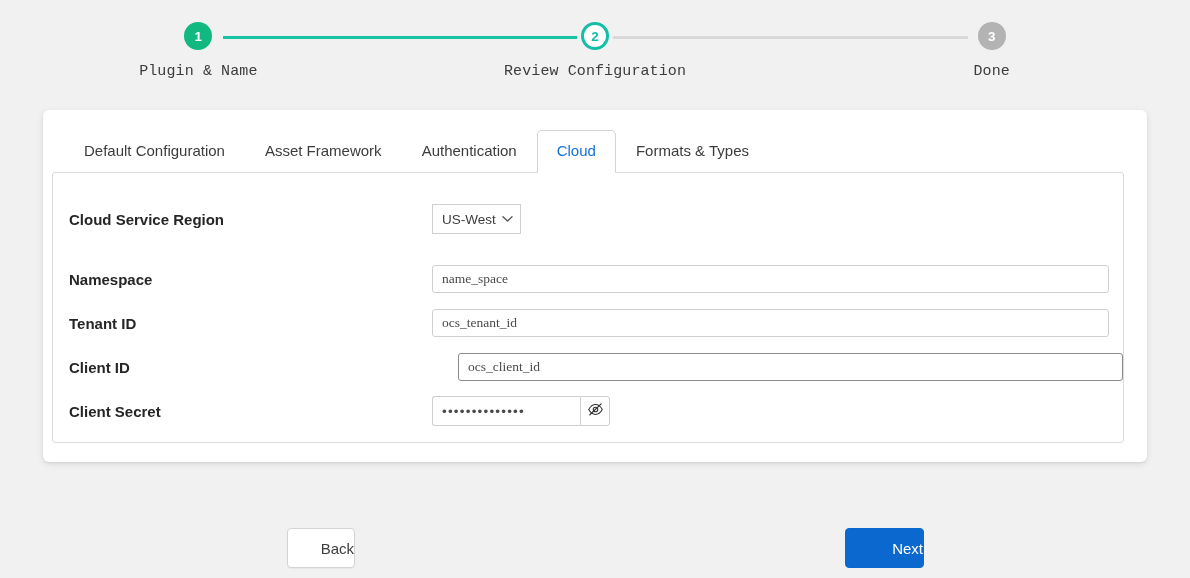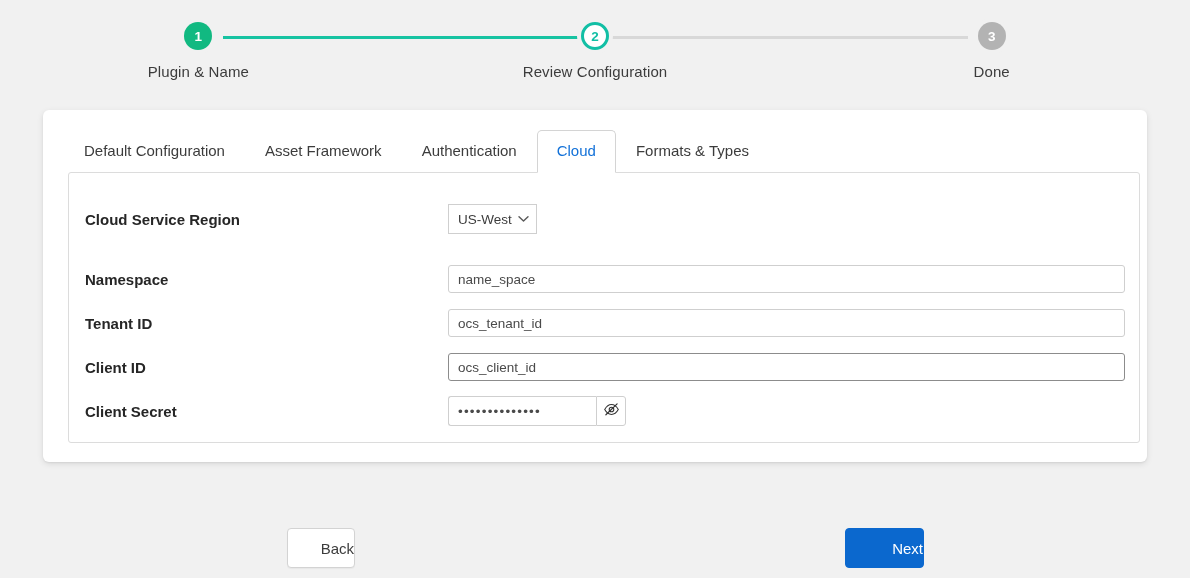--- a/index.html
+++ b/index.html
@@ -74,20 +74,21 @@
   }
   .circle.todo {
     background: #b3b3b3;
     color: #ffffff;
   }
   .step-label {
     margin-top: 13px;
     font-size: 15px;
     color: #3c3c3c;
     letter-spacing: 0.1px;
+    font-family: Liberation Mono, monospace;
   }
 
   
   .card {
     position: absolute;
     left: 43px;
     top: 110px;
     width: 1104px;
     height: 352px;
     background: #ffffff;
@@ -120,21 +121,21 @@
     color: #1271d8;
     background: #ffffff;
     border-color: #d4d4d4;
     border-bottom-color: #ffffff;
     z-index: 2;
   }
 
   
   .panel {
     position: absolute;
-    left: 68px;
+    left: 52px;
     top: 172px;
     width: 1072px;
     height: 271px;
     border: 1px solid #dcdcdc;
     border-radius: 3px;
     background: #ffffff;
   }
 
   .form-row {
     display: flex;
@@ -150,29 +151,29 @@
     font-size: 15px;
     font-weight: 700;
     color: #262626;
     flex: none;
   }
 
   .tf {
     height: 28px;
     border: 1px solid #cfcfcf;
     border-radius: 3px;
-    font-family: Liberation Sans, sans-serif;
+    font-family: Liberation Serif, serif;
     font-size: 13.5px;
     color: #4a4a4a;
     padding: 0 9px;
     background: #ffffff;
     outline: none;
   }
   .tf.wide { width: 677px; }
-  .tf.focused { border-color: #8c8c8c; }
+  .tf.focused { border-color: #8c8c8c; margin-left: 26px; }
 
   .sel-wrap {
     position: relative;
     display: inline-block;
   }
   .sel {
     width: 89px;
     height: 30px;
     border: 1px solid #cfcfcf;
     border-radius: 0;

